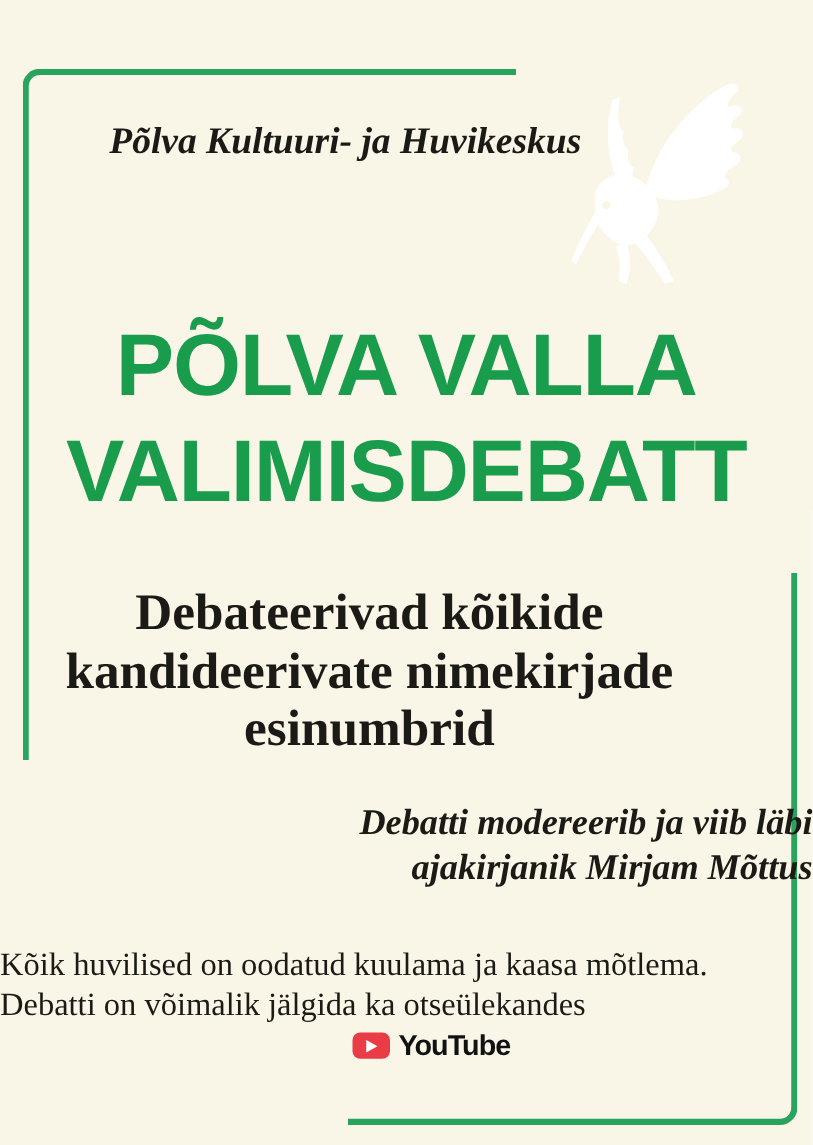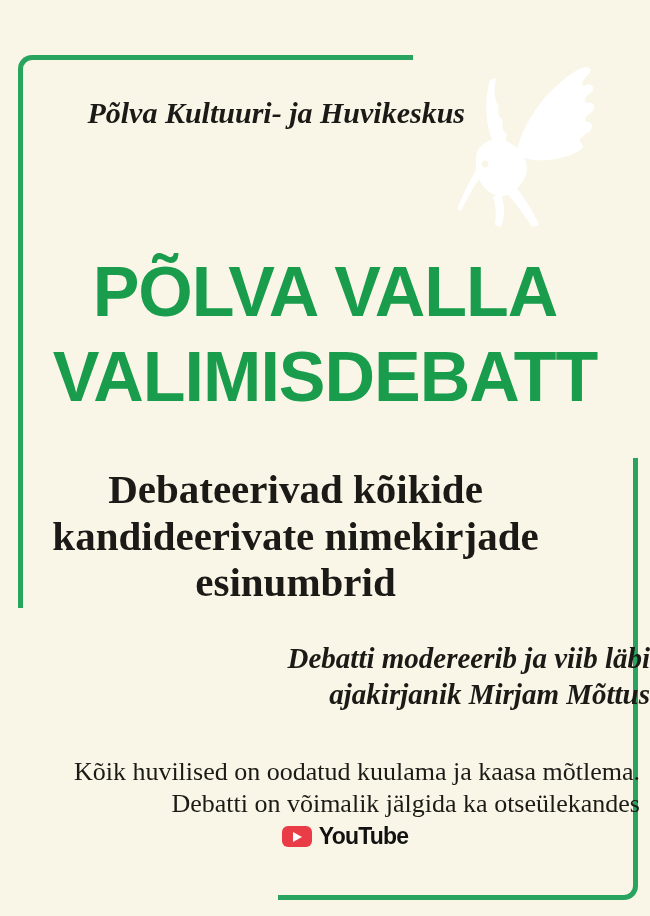--- a/index.html
+++ b/index.html
@@ -75,22 +75,22 @@
     text-align: right;
     font-style: italic;
     font-weight: 700;
     font-size: 29px;
     line-height: 1.24;
     white-space: nowrap;
   }
 
   .footer-note {
     position: absolute;
-    left: 16px; top: 756px; width: 624px;
-    text-align: right;
+    left: 0; top: 756px; width: 624px;
+    text-align: left;
     font-weight: 400;
     font-size: 26px;
     line-height: 1.23;
     white-space: nowrap;
   }
 
   .youtube {
     position: absolute;
     left: 0; top: 823px; width: 650px;
     display: flex;

